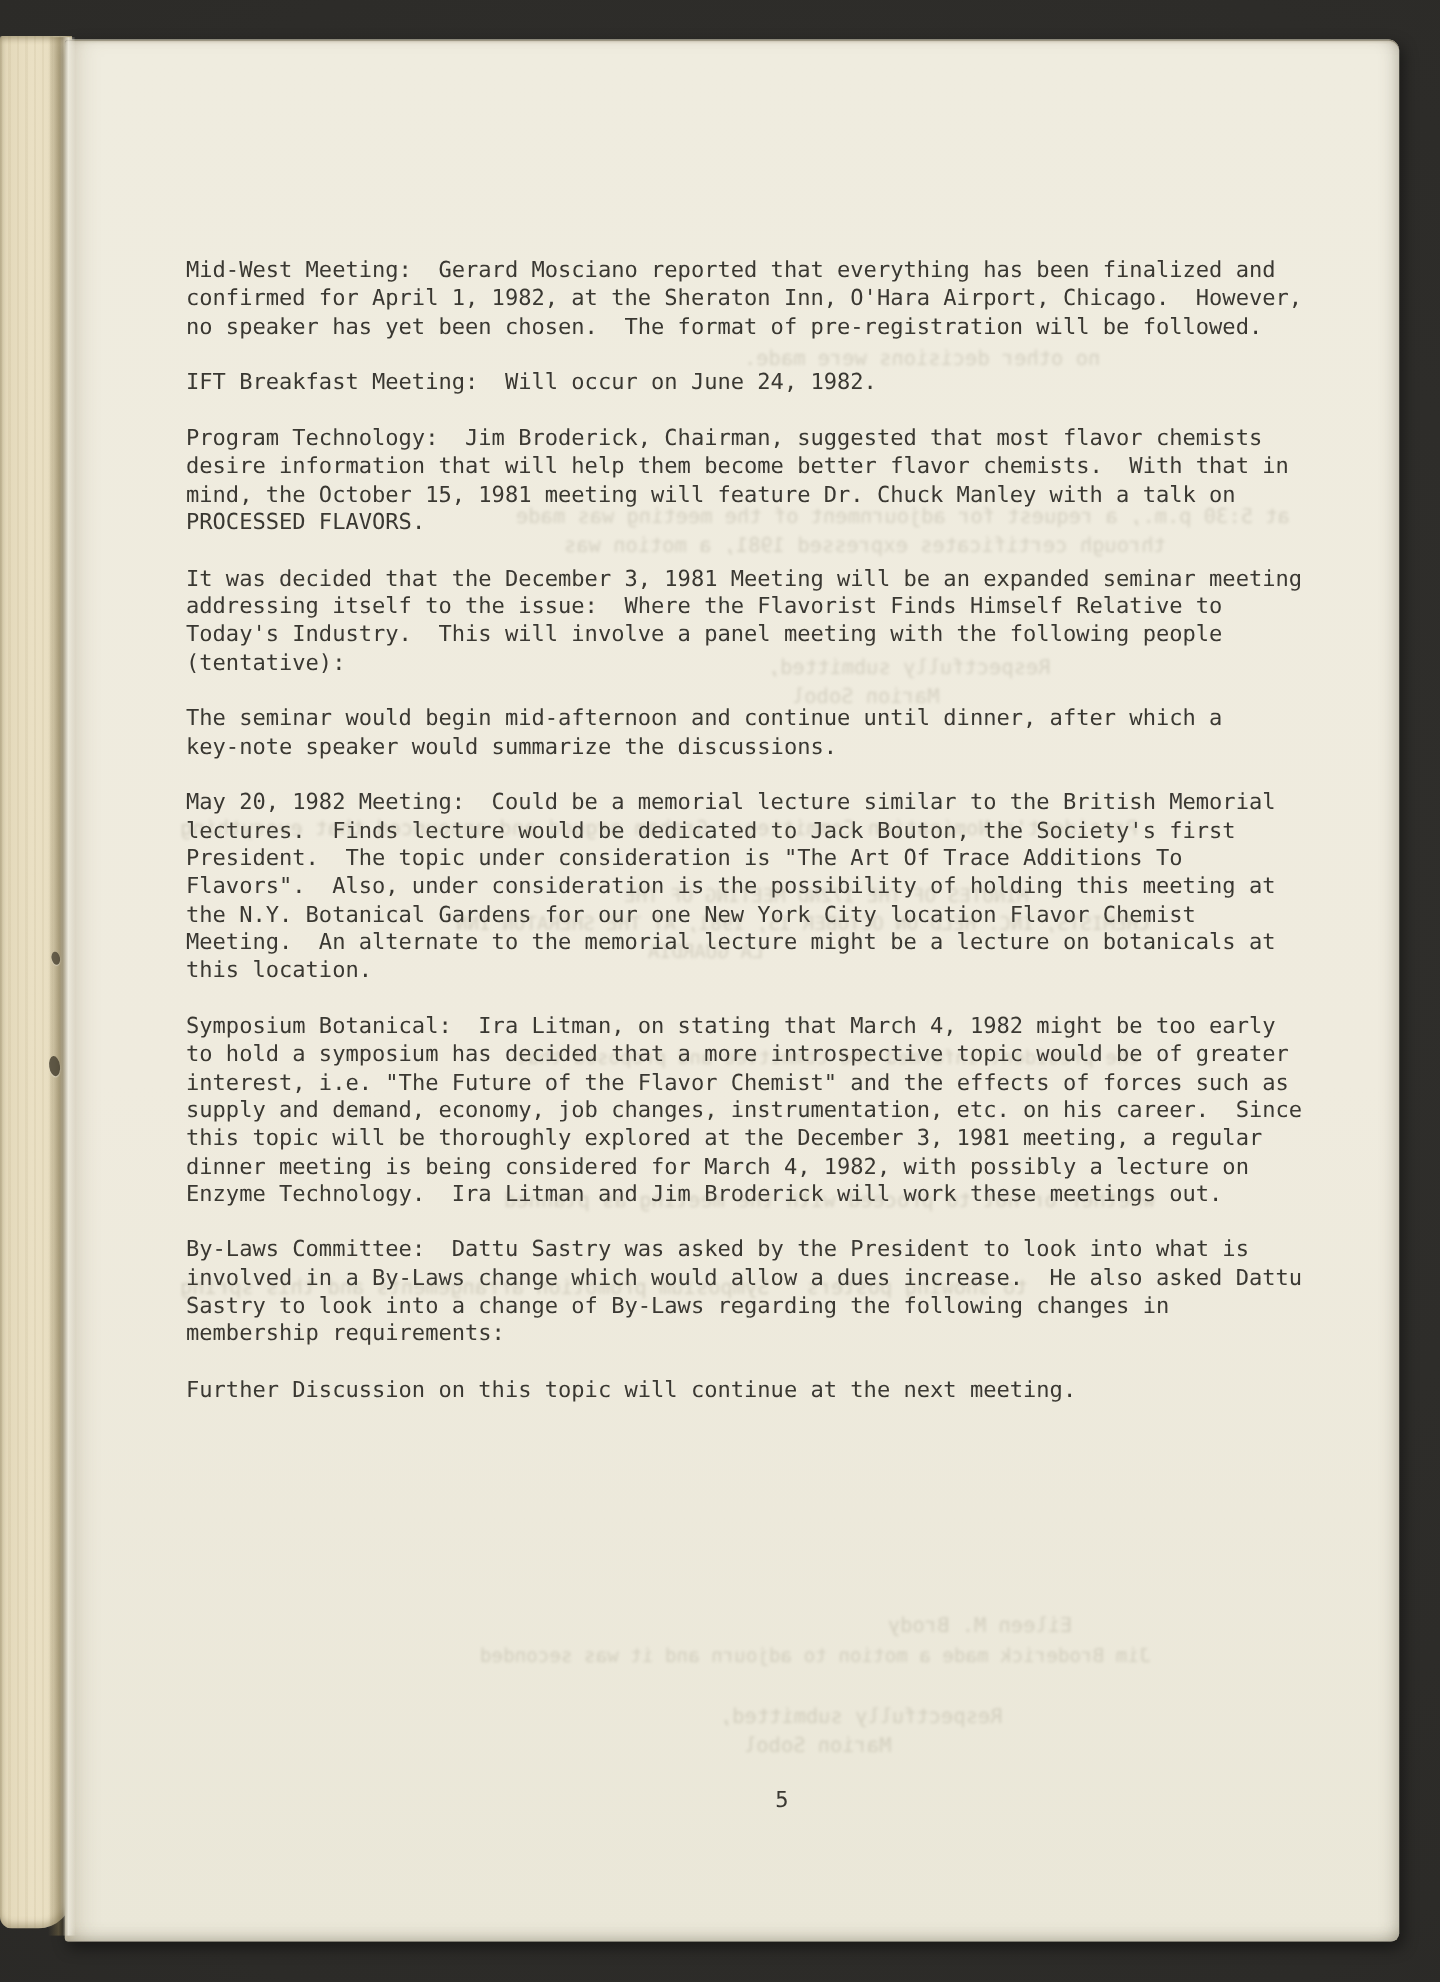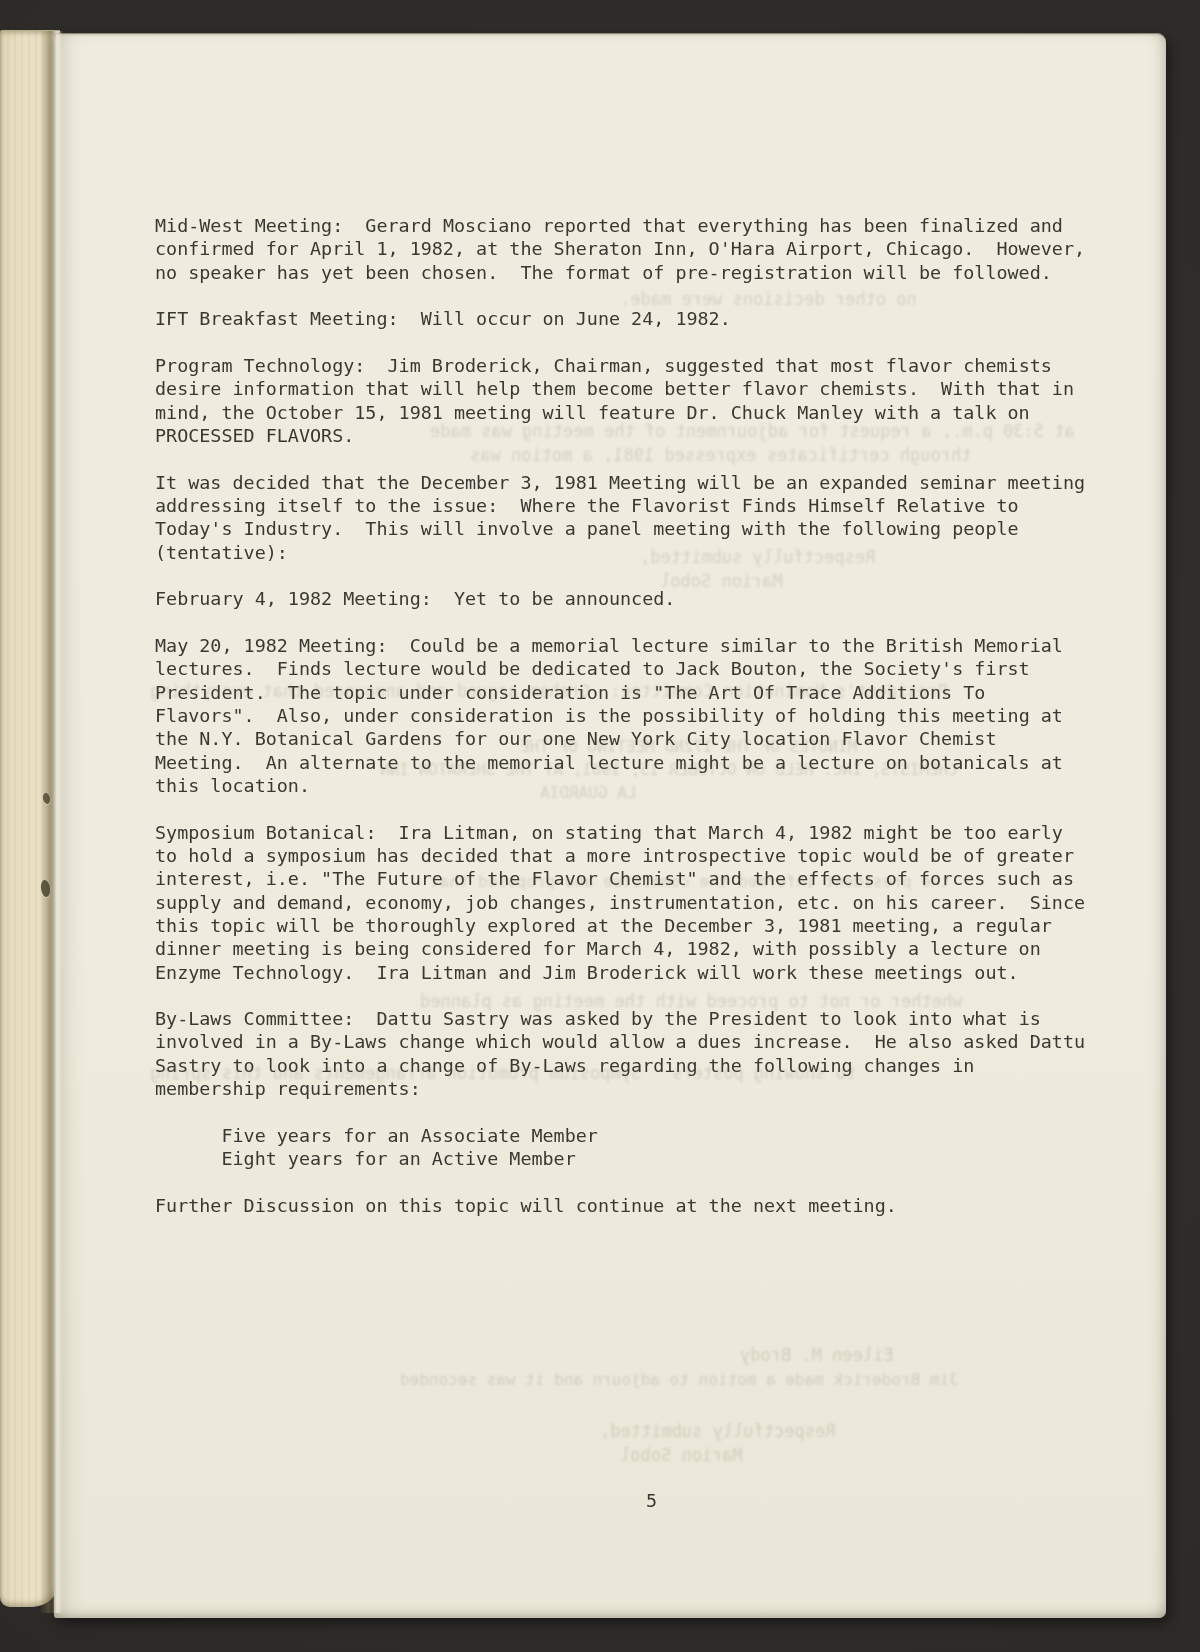--- a/index.html
+++ b/index.html
@@ -89,38 +89,37 @@
 no speaker has yet been chosen.  The format of pre-registration will be followed.</span></p>
         <p><span class="u">IFT Breakfast Meeting</span><span>:  Will occur on June 24, 1982.</span></p>
         <p><span class="u">Program Technology</span><span>:  Jim Broderick, Chairman, suggested that most flavor chemists
 desire information that will help them become better flavor chemists.  With that in
 mind, the October 15, 1981 meeting will feature Dr. Chuck Manley with a talk on
 </span><span class="u">PROCESSED FLAVORS</span><span>.</span></p>
         <p><span>It was decided that the </span><span class="u">December 3, 1981 Meeting</span><span> will be an expanded seminar meeting
 addressing itself to the issue:  </span><span class="u">Where the Flavorist Finds Himself Relative to
 Today's Industry</span><span>.  This will involve a panel meeting with the following people
 (tentative):</span></p>
-        <p><span class="u">February 4, 1982 Meeting</span><span>:  Yet to be announced.</span></p>
+        <p><span>The seminar would begin mid-afternoon and continue until dinner, after which a
+key-note speaker would summarize the discussions.</span></p>
         <p><span class="u">May 20, 1982 Meeting</span><span>:  Could be a memorial lecture similar to the British Memorial
 lectures.  Finds lecture would be dedicated to Jack Bouton, the Society's first
 President.  The topic under consideration is </span><span class="u">"The Art Of Trace Additions To
 Flavors"</span><span>.  Also, under consideration is the possibility of holding this meeting at
 the N.Y. Botanical Gardens for our one New York City location Flavor Chemist
 Meeting.  An alternate to the memorial lecture might be a lecture on botanicals at
 this location.</span></p>
         <p><span class="u">Symposium Botanical</span><span>:  Ira Litman, on stating that March 4, 1982 might be too early
 to hold a symposium has decided that a more introspective topic would be of greater
 interest, i.e. </span><span class="u">"The Future of the Flavor Chemist"</span><span> and the effects of forces such as
 supply and demand, economy, job changes, instrumentation, etc. on his career.  Since
 this topic will be thoroughly explored at the December 3, 1981 meeting, a regular
 dinner meeting is being considered for March 4, 1982, with possibly a lecture on
 </span><span class="u">Enzyme Technology</span><span>.  Ira Litman and Jim Broderick will work these meetings out.</span></p>
         <p><span class="u">By-Laws Committee</span><span>:  Dattu Sastry was asked by the President to look into what is
 involved in a By-Laws change which would allow a dues increase.  He also asked Dattu
 Sastry to look into a change of By-Laws regarding the following changes in
 membership requirements:</span></p>
-        <p><span>      Five years for an Associate Member
-      Eight years for an Active Member</span></p>
         <p><span>Further Discussion on this topic will continue at the next meeting.</span></p>
       </div>
     <div class="page-number">5</div>
   </div>
 </div>
 
 </body></html>

